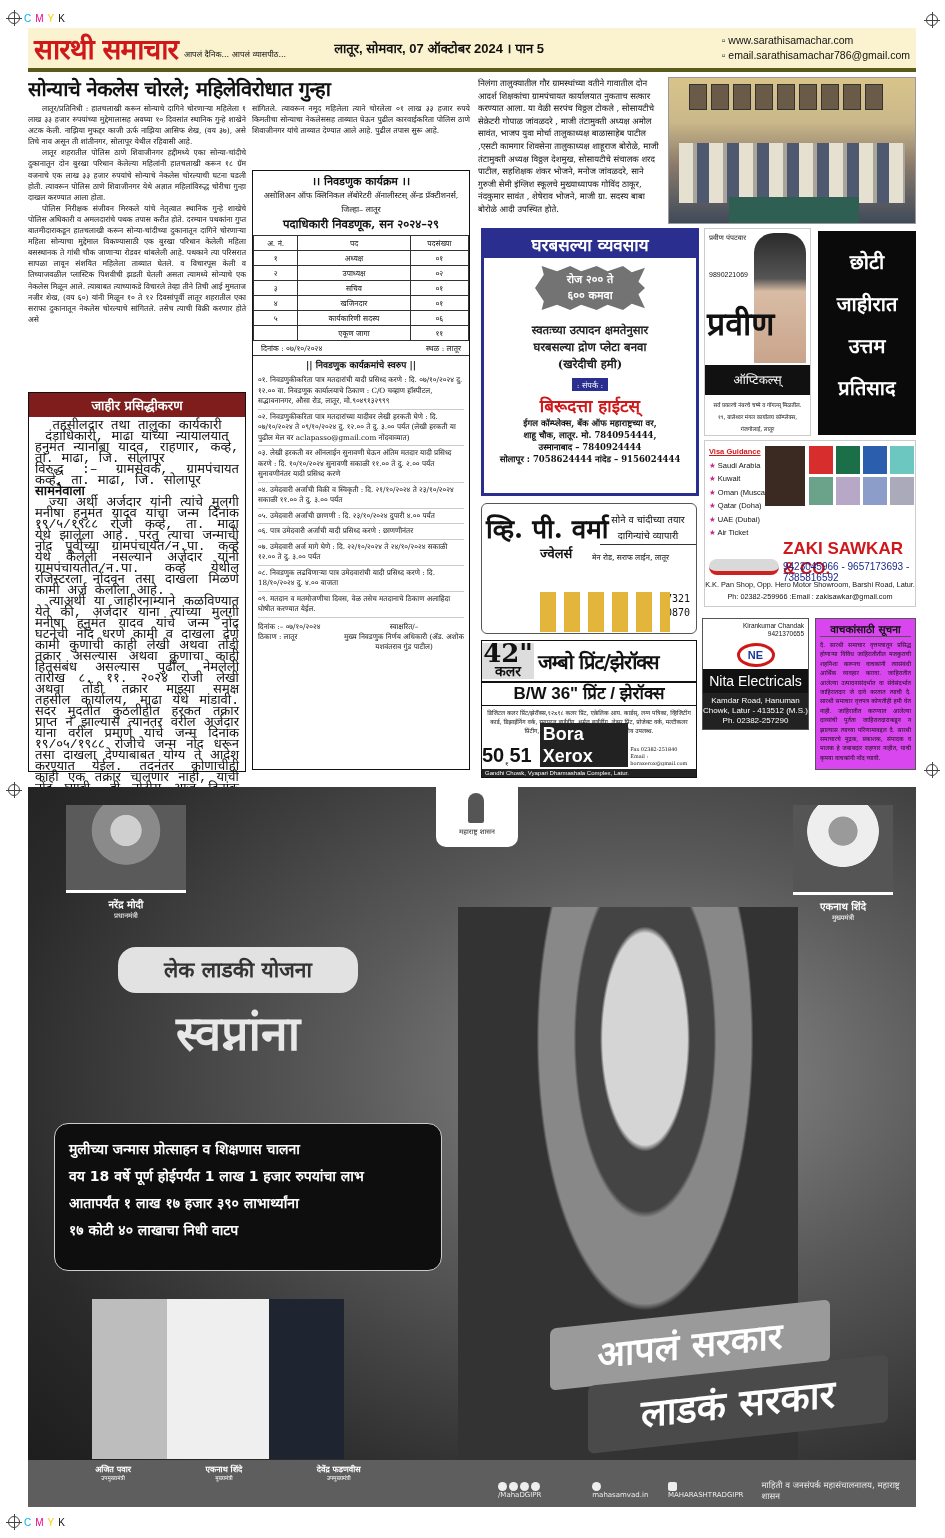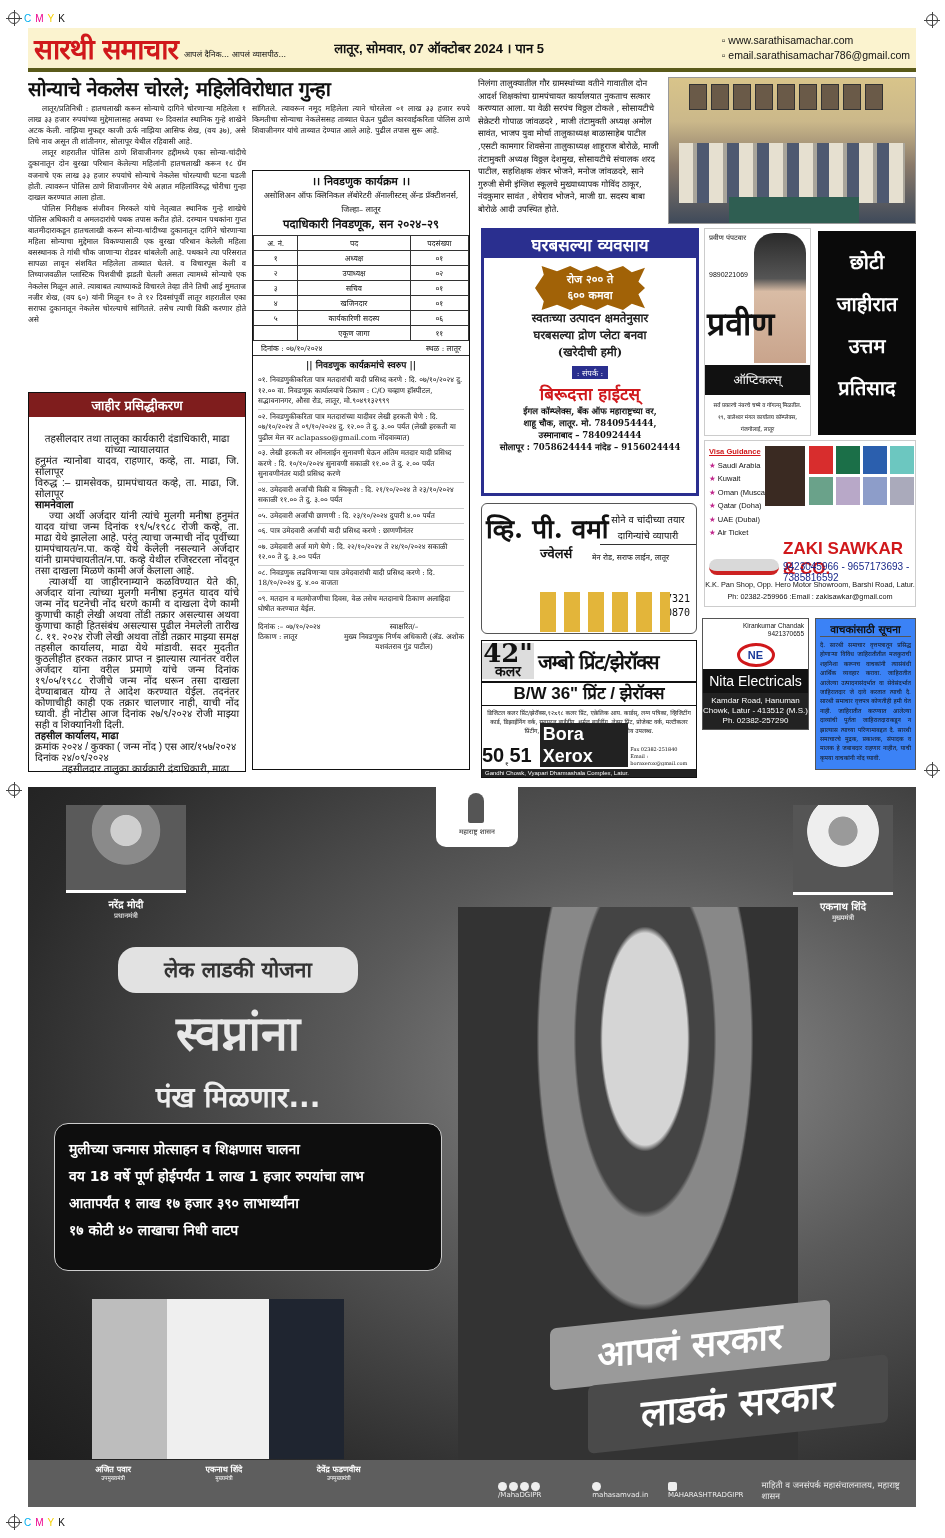--- a/index.html
+++ b/index.html
@@ -16,21 +16,21 @@
 .mast-date{font-size:13px;font-family:"Liberation Sans",sans-serif;margin-left:48px;font-weight:bold}
 .mast-contact{margin-left:auto;font-size:10.5px;font-family:"Liberation Sans",sans-serif;line-height:15px}
 .mast-contact span:before{content:"▫ ";}
 .rule{left:28px;top:68px;width:888px;height:4px;background:#5a5a1a}
 .headline{left:28px;top:75px;width:440px;font-family:"DejaVu Serif",serif;font-size:20px;font-weight:bold;letter-spacing:-0.5px;white-space:nowrap;overflow:hidden}
 .body-text{font-size:7.6px;line-height:11.1px;text-align:justify;font-family:"DejaVu Serif",serif}
 .body-text p{text-indent:14px}
 .col1{left:28px;top:103px;width:218px}
 .notice{left:28px;top:392px;width:218px;height:380px;border:1px solid #111}
 .notice-h{background:#7f1d1d;color:#fff;text-align:center;font-size:13px;font-weight:bold;padding:3px 0}
-.notice-b{padding:16px 6px;font-size:10px;line-height:11px;font-family:Liberation Sans, sans-serif;text-align:justify}
+.notice-b{padding:3px 6px;font-size:13px;line-height:11px;font-family:Liberation Mono, monospace;text-align:justify}
 .notice-b .ctr{text-align:center}
 .notice-b .ind{text-indent:14px}
 .col2-top{left:252px;top:103px;width:218px}
 .elect{left:252px;top:170px;width:218px;height:600px;border:1px solid #111;font-family:"DejaVu Serif",serif}
 .elect-head{text-align:center;padding:4px 2px;line-height:14px}
 .elect-head .t1{font-size:11px;font-weight:bold}
 .elect-head .t2{font-size:8px}
 .elect-head .t3{font-size:11.5px;font-weight:bold}
 table{width:100%;border-collapse:collapse;font-size:7.5px}
 td,th{border:1px solid #333;text-align:center;padding:2px;font-weight:normal;height:14px}
@@ -40,21 +40,21 @@
 .elect-items div{border-bottom:1px solid #ccc;padding:2px 0}
 .elect-sign{display:flex;justify-content:space-between;font-size:7.2px;line-height:10px;padding:4px 5px}
 .col3-text{left:478px;top:77px;width:185px}
 .photo{left:668px;top:77px;width:248px;height:147px;background:linear-gradient(180deg,#d8c48a 0%,#cbb88a 30%,#8a7a6a 60%,#3f4a5a 100%);border:1px solid #999;overflow:hidden}
 .photo .frames{position:absolute;top:6px;left:20px;display:flex;gap:4px}
 .photo .frames span{width:18px;height:26px;background:#6a5a48;border:1px solid #333}
 .photo .people{position:absolute;bottom:20px;left:10px;right:10px;height:60px;background:repeating-linear-gradient(90deg,#e6e0d0 0 14px,#a9a59a 14px 18px,#4e5970 18px 30px)}
 .photo .desk{position:absolute;bottom:0;left:60px;width:130px;height:26px;background:#2f5e52}
 .ad-ghar{left:481px;top:228px;width:218px;height:268px;border:3px solid #2a2f8f;background:#fff;text-align:center;font-family:"DejaVu Serif",serif}
 .ghar-top{background:#2a2f8f;color:#fff;font-size:17px;font-weight:bold;padding:2px 0}
-.burst{margin:8px auto 0;width:110px;height:44px;background:#a16207;color:#fff;font-size:11px;font-weight:bold;line-height:16px;padding-top:6px;clip-path:polygon(0 50%,8% 20%,6% 0,20% 12%,32% 0,42% 12%,56% 0,66% 12%,80% 0,88% 14%,100% 4%,94% 36%,100% 50%,94% 64%,100% 96%,88% 86%,80% 100%,66% 88%,56% 100%,42% 88%,32% 100%,20% 88%,6% 100%,8% 80%)}
+.burst{margin:8px auto 12px;width:110px;height:44px;background:#737373;color:#fff;font-size:11px;font-weight:bold;line-height:16px;padding-top:6px;clip-path:polygon(0 50%,8% 20%,6% 0,20% 12%,32% 0,42% 12%,56% 0,66% 12%,80% 0,88% 14%,100% 4%,94% 36%,100% 50%,94% 64%,100% 96%,88% 86%,80% 100%,66% 88%,56% 100%,42% 88%,32% 100%,20% 88%,6% 100%,8% 80%)}
 .ghar-l1{font-size:11.5px;font-weight:bold;color:#222;line-height:17px}
 .ghar-contact{display:inline-block;background:#2a2f8f;color:#fff;font-size:8px;padding:1px 5px;margin:3px 0}
 .ghar-name{color:#d0181b;font-size:17px;font-weight:bold}
 .ghar-addr{font-size:8.5px;line-height:12px;color:#111;font-weight:bold}
 .ad-pravin{left:704px;top:228px;width:107px;height:208px;border:1px solid #ccc;background:#fff;overflow:hidden}
 .pravin-name{position:absolute;left:4px;top:4px;font-size:7px}
 .pravin-ph{position:absolute;left:4px;top:42px;font-size:7px;font-family:"Liberation Sans",sans-serif}
 .pravin-face{position:absolute;right:4px;top:4px;width:52px;height:130px;background:linear-gradient(180deg,#2a2a2a 0%,#555 35%,#d9bca5 45%,#c9a48c 100%);border-radius:20px 20px 0 0}
 .pravin-big{position:absolute;left:2px;top:72px;font-size:32px;font-weight:bold;font-family:"DejaVu Serif",serif}
 .pravin-bar{position:absolute;left:0;right:0;top:136px;height:30px;background:#111;color:#fff;text-align:center;font-size:12px;line-height:30px}
@@ -91,21 +91,21 @@
 .bora-50{font-size:20px;font-weight:bold;font-family:"Liberation Sans",sans-serif}
 .bora-brand{background:#222;color:#fff;font-size:18px;font-weight:bold;padding:0 3px;margin-left:8px;font-family:"Liberation Sans",sans-serif;line-height:22px}
 .bora-addr{position:absolute;bottom:0;left:0;right:0;background:#222;color:#fff;font-size:6px;padding:1px 3px;font-family:"Liberation Sans",sans-serif}
 .ad-nita{left:702px;top:618px;width:107px;height:112px;border:1px solid #555;background:#fff;font-family:"Liberation Sans",sans-serif;text-align:center}
 .nita-top{text-align:right;font-size:6.5px;padding:3px 4px;line-height:8px}
 .nita-logo{width:38px;height:24px;border:3px solid #d0181b;border-radius:50%;margin:2px auto;color:#1a3a9a;font-weight:bold;font-size:11px;line-height:18px}
 .nita-bar{background:#111;color:#fff;font-size:14px;padding:4px 0}
 .nita-desc{font-size:9px;line-height:11px;padding:3px 0}
 .nita-email{font-size:6px}
 .nita-addr{position:absolute;bottom:0;left:0;right:0;background:#222;color:#fff;font-size:8px;line-height:10px;padding:3px 0}
-.ad-vachak{left:815px;top:618px;width:101px;height:152px;border:1px solid #555;background:#3b82f6;padding:3px 4px}
+.ad-vachak{left:815px;top:618px;width:101px;height:152px;border:1px solid #555;background:#d946ef;padding:3px 4px}
 .vachak-h{font-size:10.5px;font-weight:bold;text-align:center;border-bottom:1px solid #555;margin-bottom:3px;font-family:"DejaVu Serif",serif}
 .vachak-b{font-size:6px;line-height:9.4px;text-align:justify;font-family:"DejaVu Serif",serif}
 .govad{left:28px;top:787px;width:888px;height:720px;background:radial-gradient(ellipse at 70% 40%,#8d8d8d 0%,#5a5a5a 35%,#2a2a2a 75%,#1a1a1a 100%);overflow:hidden;color:#fff}
 .emblem{position:absolute;left:408px;top:0;width:82px;height:60px;background:#fff;border-radius:0 0 10px 10px;color:#222;text-align:center;font-size:7px;padding-top:40px}
 .emblem:before{content:"";position:absolute;left:32px;top:6px;width:16px;height:30px;background:#555;border-radius:8px 8px 2px 2px}
 .pm{position:absolute;left:18px;top:18px;width:160px;text-align:center}
 .pm .ph{width:120px;height:88px;margin:0 auto;background:radial-gradient(circle at 50% 30%,#cfcfcf 0 18%,#8a8a8a 19% 40%,#5a5a5a 41%);border-bottom:3px solid #fff}
 .nm{font-size:10px;font-weight:bold;margin-top:4px}
 .rl{font-size:7px}
 .cm{position:absolute;right:18px;top:18px;width:110px;text-align:center}
@@ -392,21 +392,20 @@
       <div class="rl">प्रधानमंत्री</div>
   </div>
   <div class="cm">
     <div class="ph"></div>
     <div class="nm">एकनाथ शिंदे</div>
       <div class="rl">मुख्यमंत्री</div>
   </div>
   <div class="girl"></div>
   <div class="lek">लेक लाडकी योजना</div>
   <div class="swapna">स्वप्नांना</div>
-  <div class="pankh">पंख मिळणार...</div>
   <div class="benefits">
     <div>मुलीच्या जन्मास प्रोत्साहन व शिक्षणास चालना</div>
     <div>वय 18 वर्षे पूर्ण होईपर्यंत 1 लाख 1 हजार रुपयांचा लाभ</div>
     <div>आतापर्यंत १ लाख १७ हजार ३९० लाभार्थ्यांना</div>
     <div>१७ कोटी ४० लाखाचा निधी वाटप</div>
   </div>
   <div class="trio-bar"></div>
   <div class="trio"></div>
   <div class="trio-names">
     <div>

